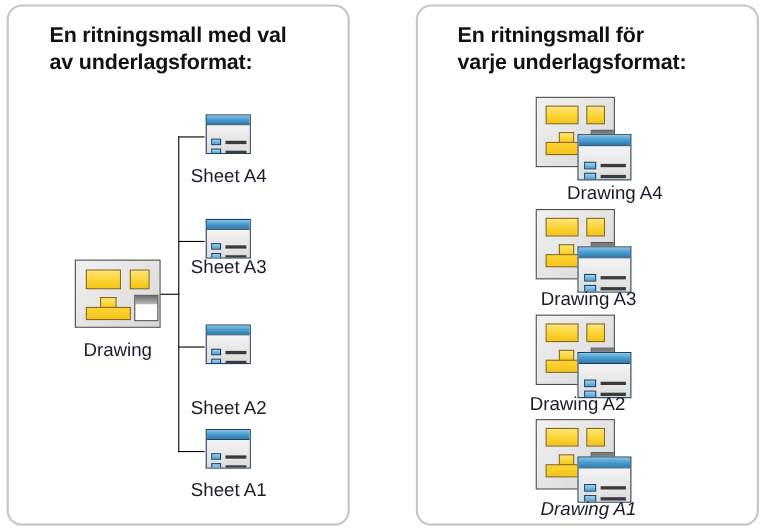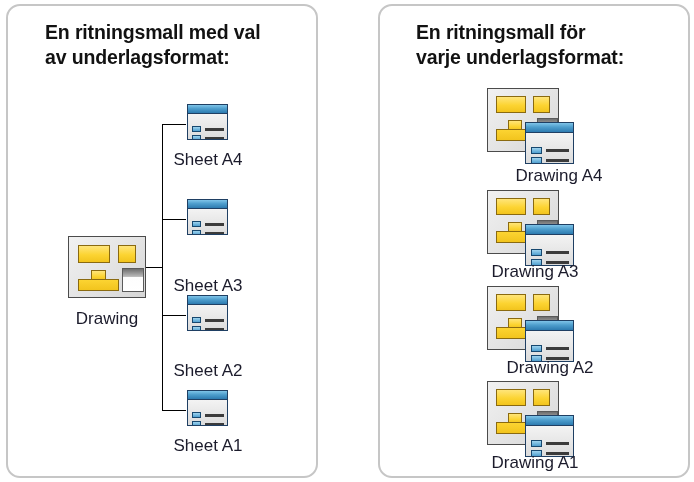--- a/index.html
+++ b/index.html
@@ -186,21 +186,21 @@
     <div class="bar"></div>
     <div class="body">
       <div class="sq s1"></div>
       <div class="sq s2"></div>
 
       <div class="ln l1"></div>
       <div class="ln l2"></div>
 
     </div>
   </div>
-  <div class="node-label" style="left:168px;top:233px;width:80px;margin-top:43px;">Sheet A3</div>
+  <div class="node-label" style="left:168px;top:233px;width:80px;">Sheet A3</div>
 
   <div class="sheet-icon" style="left:187px;top:295px;">
     <div class="bar"></div>
     <div class="body">
       <div class="sq s1"></div>
       <div class="sq s2"></div>
 
       <div class="ln l1"></div>
       <div class="ln l2"></div>
 
@@ -283,21 +283,21 @@
       <div class="body">
         <div class="sq s1"></div>
         <div class="sq s2"></div>
 
         <div class="ln l1"></div>
         <div class="ln l2"></div>
 
       </div>
     </div>
   </div>
-  <div class="node-label" style="left:500px;top:358px;width:100px;">Drawing A2</div>
+  <div class="node-label" style="left:475px;top:358px;width:100px;">Drawing A2</div>
 
   <div class="combo" style="left:487px;top:381px;">
     <div class="drawing-icon">
       <div class="rect r1"></div>
       <div class="rect r2"></div>
       <div class="tee-top tt"></div>
       <div class="tee-bot tb"></div>
       <div class="graybox gb"></div>
     </div>
     <div class="sheet-icon">
@@ -305,15 +305,15 @@
       <div class="body">
         <div class="sq s1"></div>
         <div class="sq s2"></div>
 
         <div class="ln l1"></div>
         <div class="ln l2"></div>
 
       </div>
     </div>
   </div>
-  <div class="node-label" style="left:485px;top:453px;width:100px;">Drawing A1</div>
+  <div class="node-label" style="left:485px;top:453px;width:100px;font-style:italic;">Drawing A1</div>
 
 </div>
 
 </body></html>

